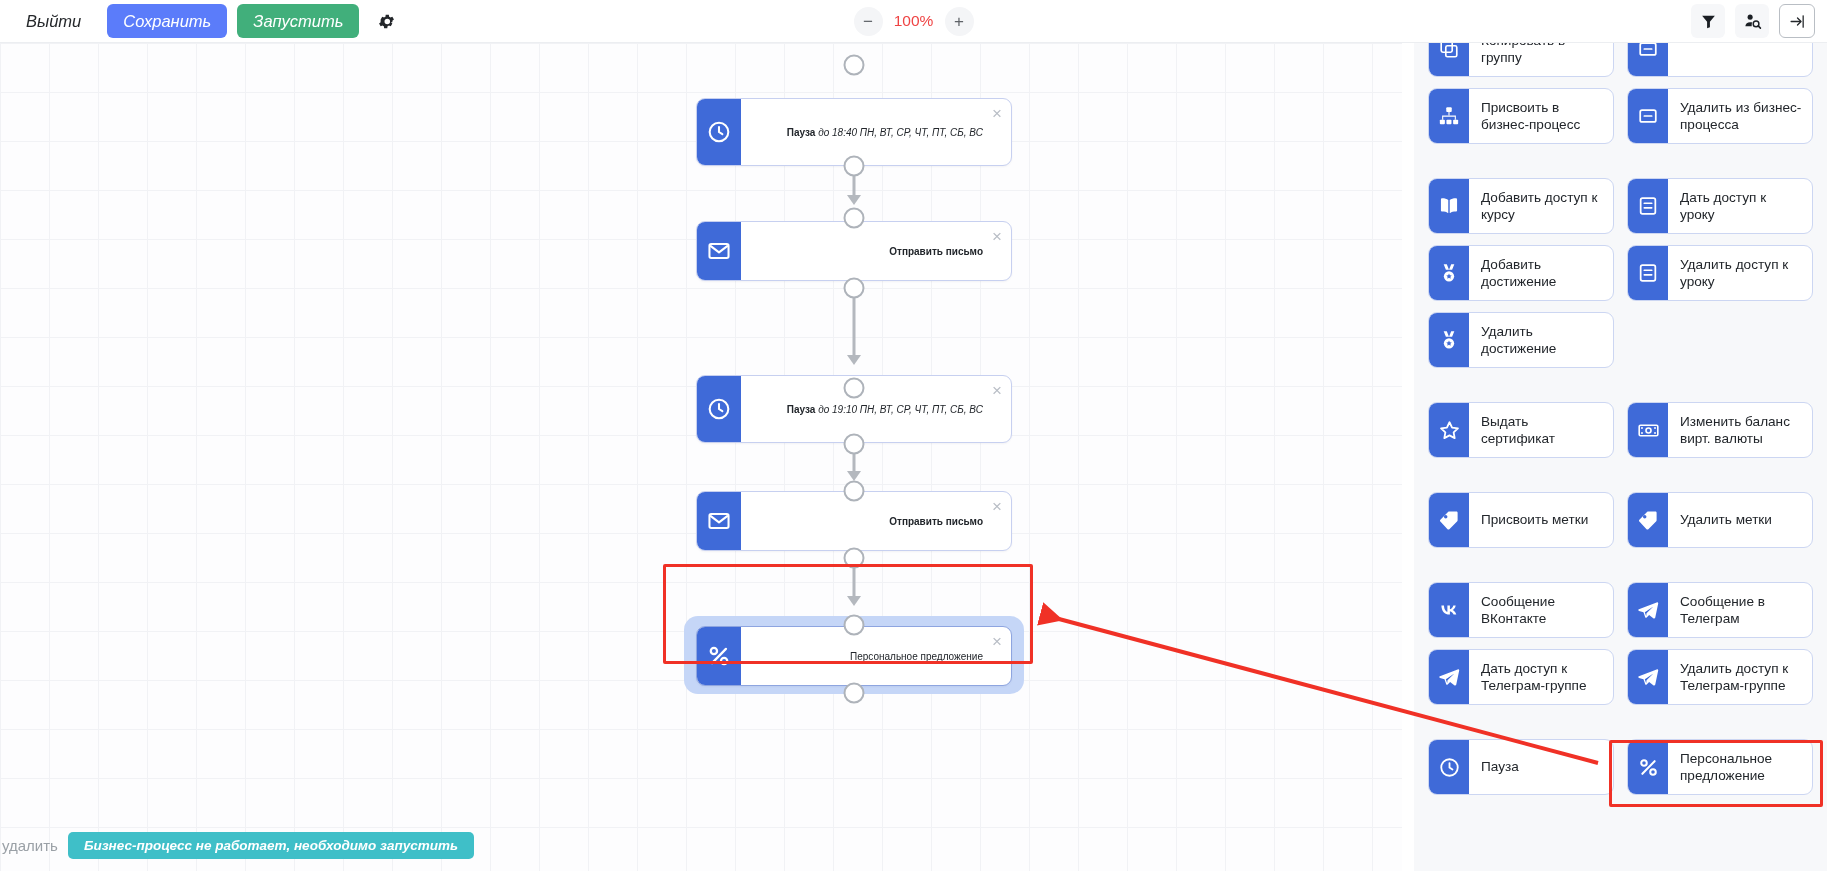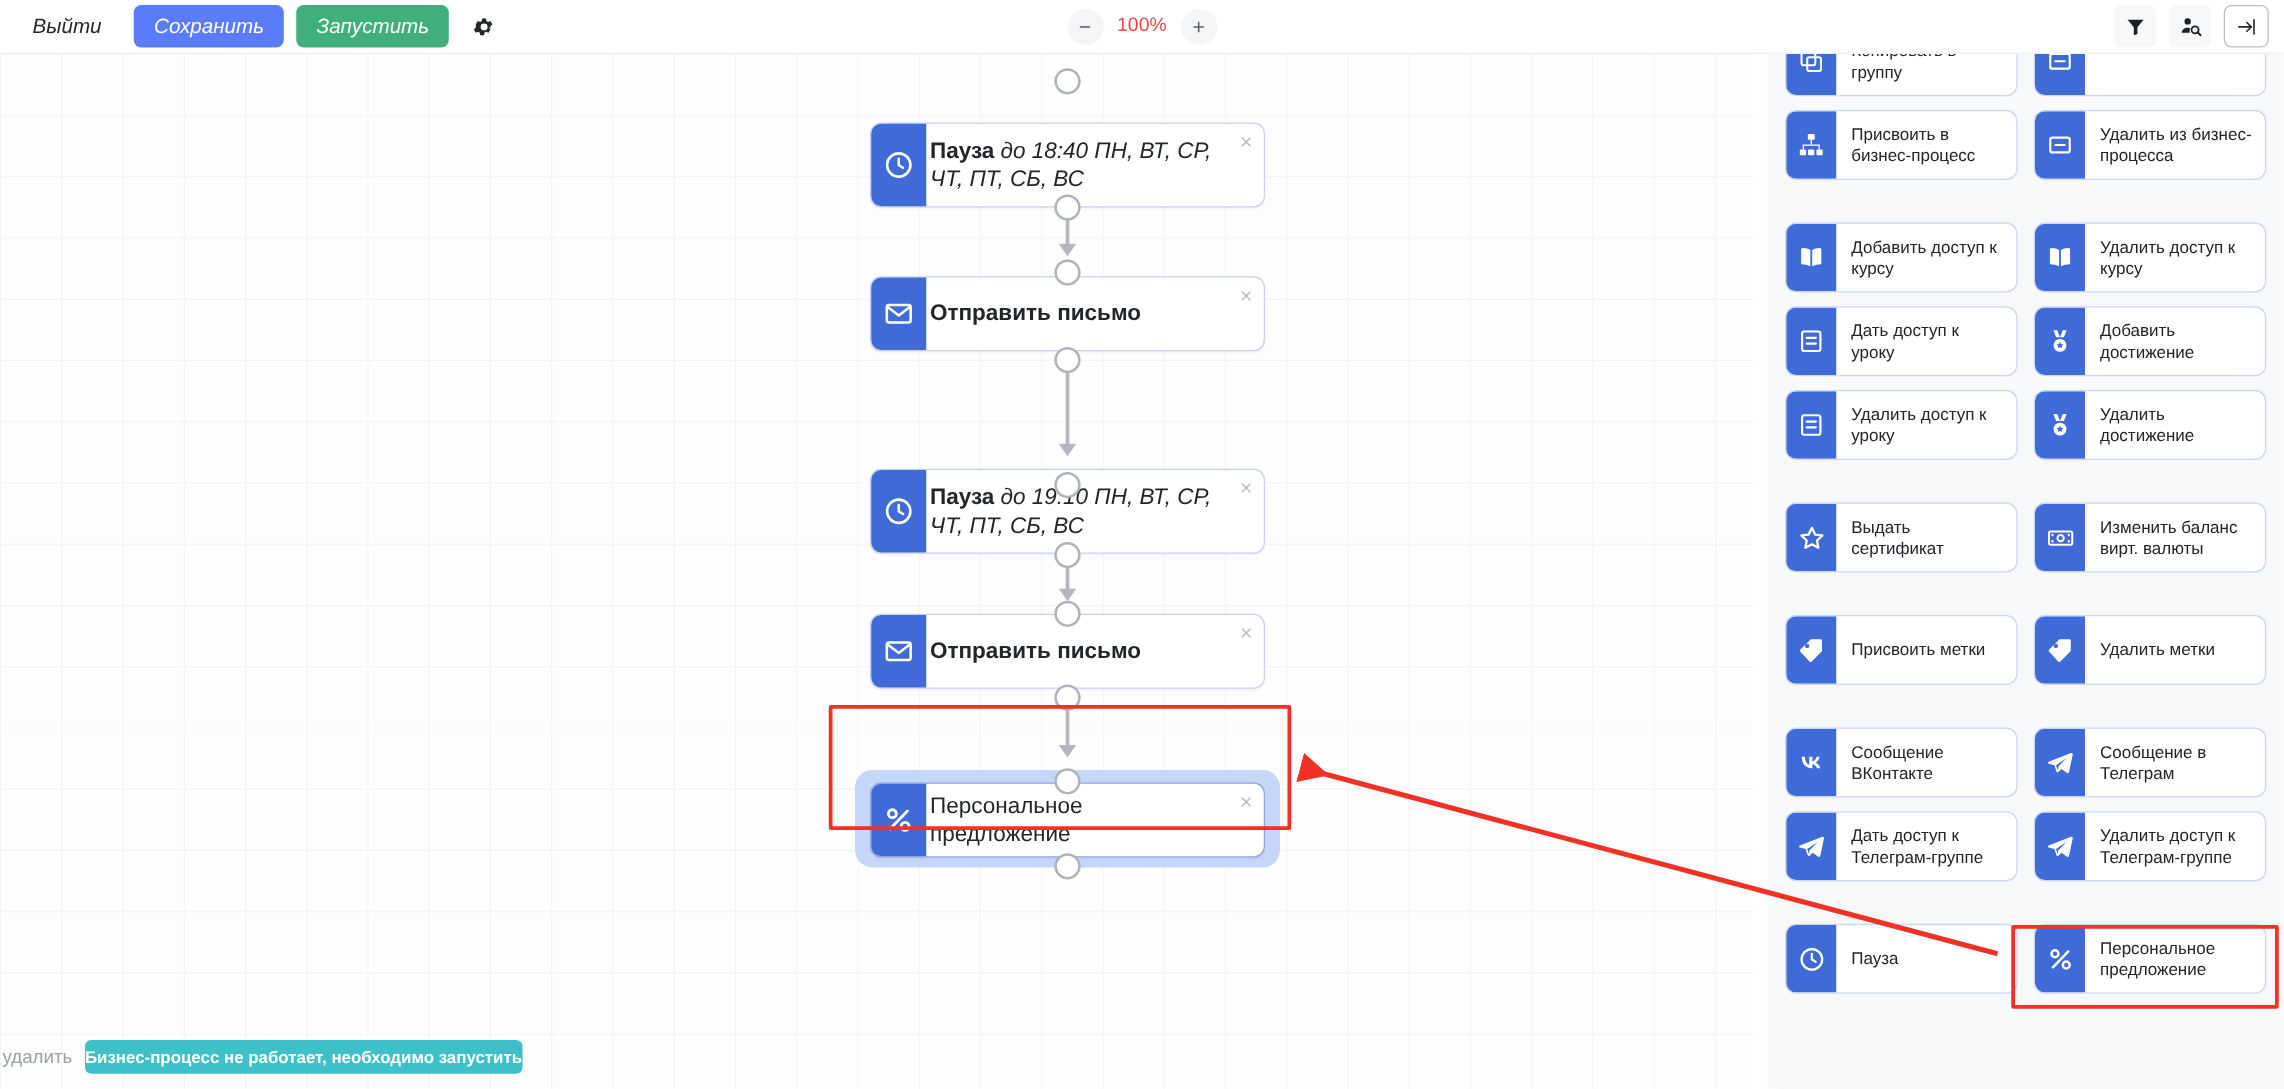--- a/index.html
+++ b/index.html
@@ -80,22 +80,22 @@
   .node {
     position: absolute; display: flex; align-items: stretch;
     background: #ffffff; border: 1px solid #c7d0f0; border-radius: 9px;
     box-shadow: 0 1px 2px rgba(30,40,80,.05);
   }
   .node .stripe {
     width: 44px; background: #3f6ad8; border-radius: 8px 0 0 8px;
     display: flex; align-items: center; justify-content: center; flex: none; color: #fff;
   }
   .node .body {
-    flex: 1; display: flex; align-items: center; padding: 0 22px 0 3px;
-    font-size: 18px; color: #22262b; line-height: 1.3;
+    flex: 1; display: flex; align-items: center; padding: 0 22px 0 28px;
+    font-size: 10px; color: #22262b; line-height: 1.3; justify-content: flex-end;
   }
   .node .body .lbl { padding-right: 6px; }
   .node .body .lbl b { font-weight: 700; }
   .node .body .lbl i { font-style: italic; }
   .node .close {
     position: absolute; top: 6px; right: 9px; font-size: 17px;
     color: #b9bec6; cursor: pointer; line-height: 1; font-family: "Liberation Sans", sans-serif;
   }
   .port {
     position: absolute; width: 21px; height: 21px; border-radius: 50%;
@@ -127,21 +127,21 @@
 
   
   .status-strip {
     position: absolute; left: 0; bottom: 12px; display: flex; align-items: center; gap: 10px;
     z-index: 30;
     margin-top: 15px;
   }
   .status-left-text { font-size: 15px; color: #9aa0a6; padding-left: 2px; }
   .status-badge {
     background: #3fbfc8; color: #ffffff; font-size: 13.5px; font-weight: 700;
-    padding: 6px 0; border-radius: 5px; white-space: nowrap;
+    padding: 6px 16px; border-radius: 5px; white-space: nowrap; font-style: italic;
   }
 
   
   .palette {
     position: absolute; top: 43px; right: 0; width: 413px; height: 828px;
     background: #f7f8fa; padding: 0 14px; overflow: hidden; z-index: 20;
   }
   .pal-grid {
     position: relative; display: grid; grid-template-columns: 1fr 1fr;
     gap: 11px 13px; margin-top: -22px;
@@ -356,28 +356,20 @@
           <div class="plabel">Удалить из бизнес-процесса</div>
         </div>
         <div class="pal-spacer"></div>
         <div class="pal-card">
           <div class="pstripe">
             <svg width="22" height="22" viewBox="0 0 24 24" fill="#fff">
               <path d="M11.2 5.4C9.6 4.2 7.4 3.6 4.6 3.6c-.8 0-1.4.5-1.4 1.2v12c0 .7.6 1.2 1.4 1.2 2.6 0 4.6.5 6.1 1.6.2.2.5 0 .5-.3V5.7c0-.1 0-.2-.1-.3Zm1.6 0c1.6-1.2 3.8-1.8 6.6-1.8.8 0 1.4.5 1.4 1.2v12c0 .7-.6 1.2-1.4 1.2-2.6 0-4.6.5-6.1 1.6-.2.2-.5 0-.5-.3V5.7c0-.1 0-.2.1-.3Z"></path>
             </svg>
           </div>
           <div class="plabel">Добавить доступ к курсу</div>
-        </div>
-        <div class="pal-card">
-          <div class="pstripe">
-            <svg width="22" height="22" viewBox="0 0 24 24" fill="#fff">
-              <path d="M11.2 5.4C9.6 4.2 7.4 3.6 4.6 3.6c-.8 0-1.4.5-1.4 1.2v12c0 .7.6 1.2 1.4 1.2 2.6 0 4.6.5 6.1 1.6.2.2.5 0 .5-.3V5.7c0-.1 0-.2-.1-.3Zm1.6 0c1.6-1.2 3.8-1.8 6.6-1.8.8 0 1.4.5 1.4 1.2v12c0 .7-.6 1.2-1.4 1.2-2.6 0-4.6.5-6.1 1.6-.2.2-.5 0-.5-.3V5.7c0-.1 0-.2.1-.3Z"></path>
-            </svg>
-          </div>
-          <div class="plabel">Удалить доступ к курсу</div>
         </div>
         <div class="pal-card">
           <div class="pstripe">
             <svg width="22" height="22" viewBox="0 0 24 24" fill="none" stroke="#fff" stroke-width="1.9" stroke-linecap="round">
               <rect x="4" y="3.5" width="16" height="17" rx="2"></rect>
               <path d="M8 9h8"></path>
               <path d="M8 14h8"></path>
             </svg>
           </div>
           <div class="plabel">Дать доступ к уроку</div>

